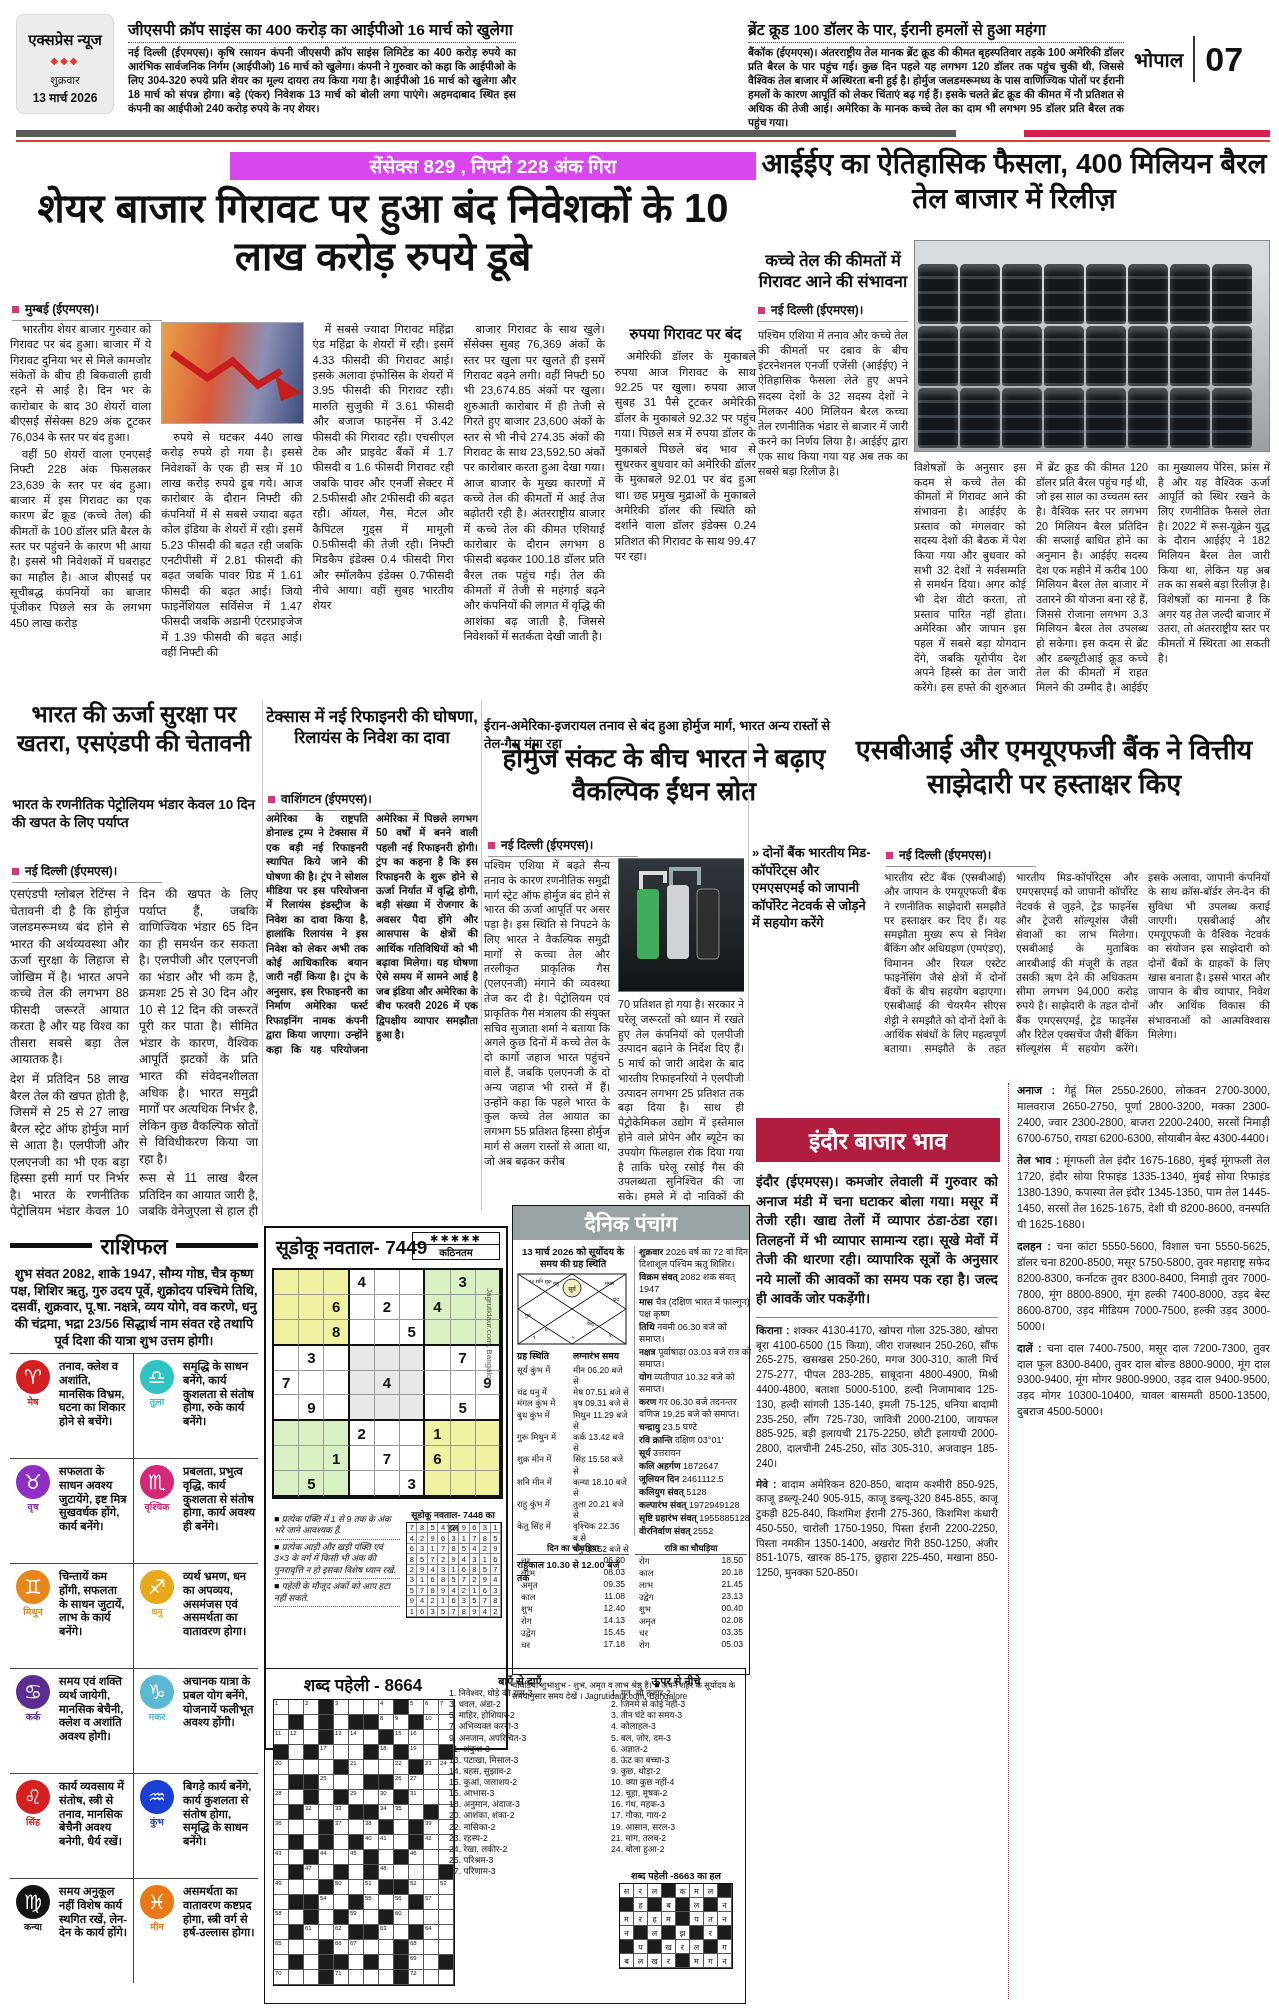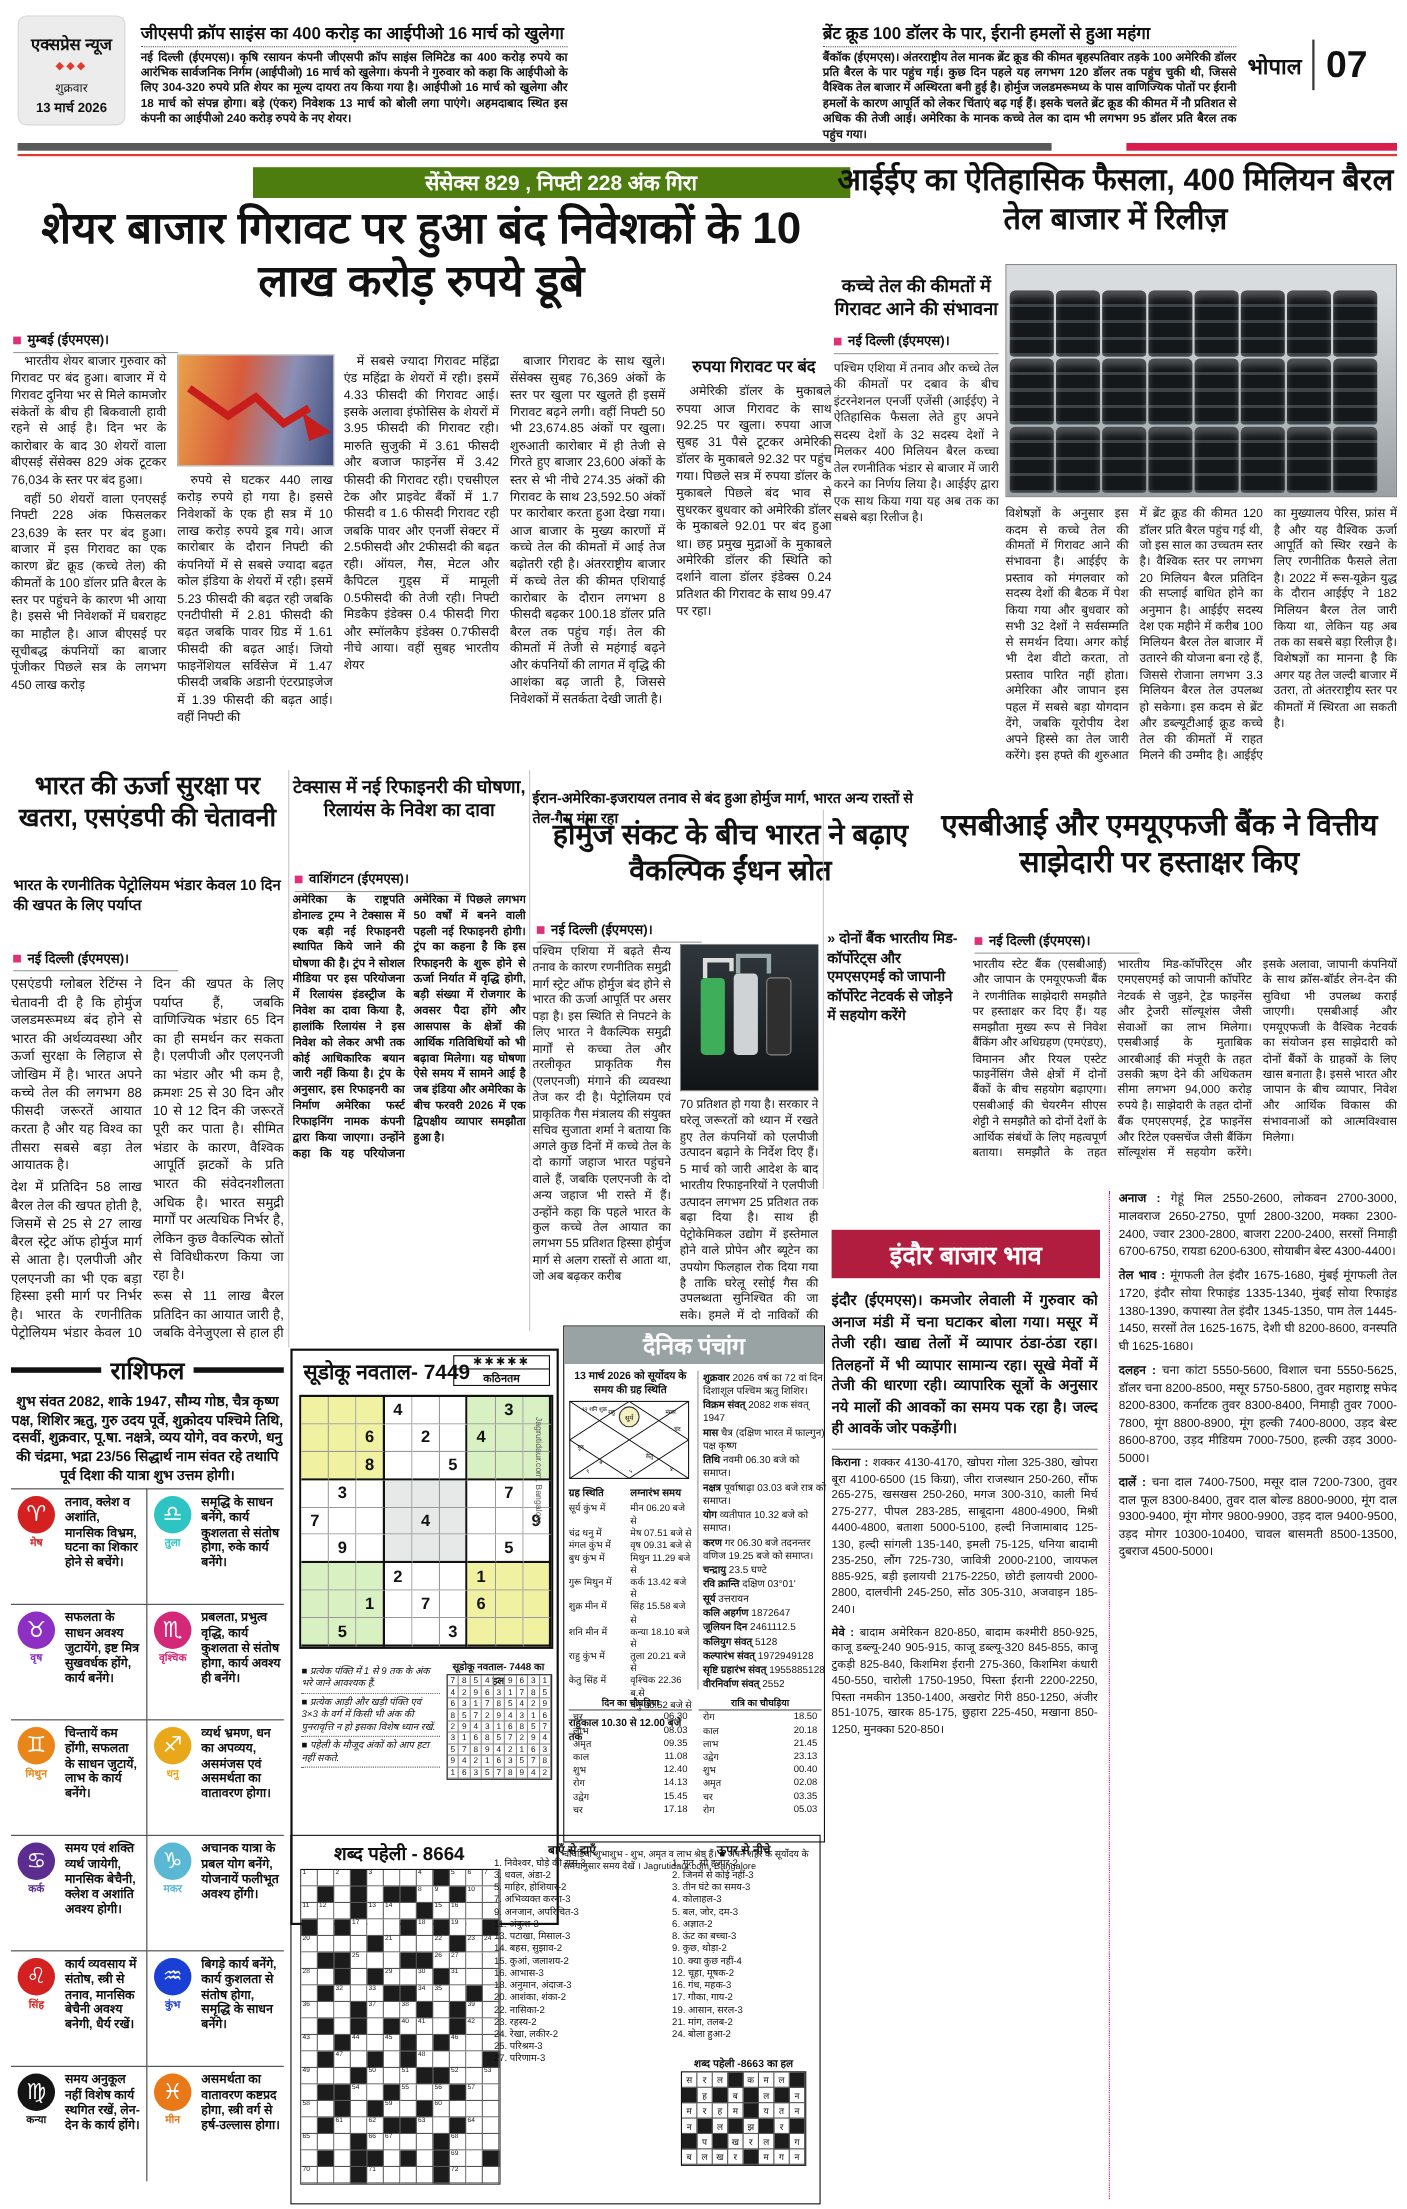--- a/index.html
+++ b/index.html
@@ -159,21 +159,21 @@
   </div>
   <div class="abs" id="cityblk">
     <div class="ct">भोपाल</div>
     <div class="vr"></div>
     <div class="pg">07</div>
   </div>
   <div class="abs bar" style="left:16px;top:130px;width:940px;background:#5a5a5a;"></div>
   <div class="abs bar" style="left:1024px;top:130px;width:246px;background:#d91e4e;"></div>
   <div class="abs redline" style="left:16px;top:140px;width:1254px;"></div>
 
-  <div class="abs" id="kicker" style="background:#4d7c0f;padding-left:17px;">सेंसेक्स 829 , निफ्टी 228 अंक गिरा</div>
+  <div class="abs" id="kicker" style="background:#d946ef;">सेंसेक्स 829 , निफ्टी 228 अंक गिरा</div>
   <div class="abs" id="leadhead">शेयर बाजार गिरावट पर हुआ बंद निवेशकों के 10 लाख करोड़ रुपये डूबे</div>
   <div class="abs byline" style="left:12px;top:300px;width:150px;"><span class="sq"></span><span>मुम्बई (ईएमएस)।</span></div>
   <div class="abs jt" id="leadcols">
       <div class="lead-col">
         <p>भारतीय शेयर बाजार गुरुवार को गिरावट पर बंद हुआ। बाजार में ये गिरावट दुनिया भर से मिले कामजोर संकेतों के बीच ही बिकवाली हावी रहने से आई है। दिन भर के कारोबार के बाद 30 शेयरों वाला बीएसई सेंसेक्स 829 अंक टूटकर 76,034 के स्तर पर बंद हुआ।</p>
         <p>वहीं 50 शेयरों वाला एनएसई निफ्टी 228 अंक फिसलकर 23,639 के स्तर पर बंद हुआ। बाजार में इस गिरावट का एक कारण ब्रेंट क्रूड (कच्चे तेल) की कीमतों के 100 डॉलर प्रति बैरल के स्तर पर पहुंचने के कारण भी आया है। इससे भी निवेशकों में घबराहट का माहौल है। आज बीएसई पर सूचीबद्ध कंपनियों का बाजार पूंजीकर पिछले सत्र के लगभग 450 लाख करोड़</p>
       </div>
       <div class="lead-col">
         <div class="crash-img"><svg width="100%" height="100%" viewBox="0 0 140 100" preserveAspectRatio="none">
             <polyline points="10,30 45,55 70,38 95,62 118,48" fill="none" stroke="#c81d1d" stroke-width="7"></polyline>

